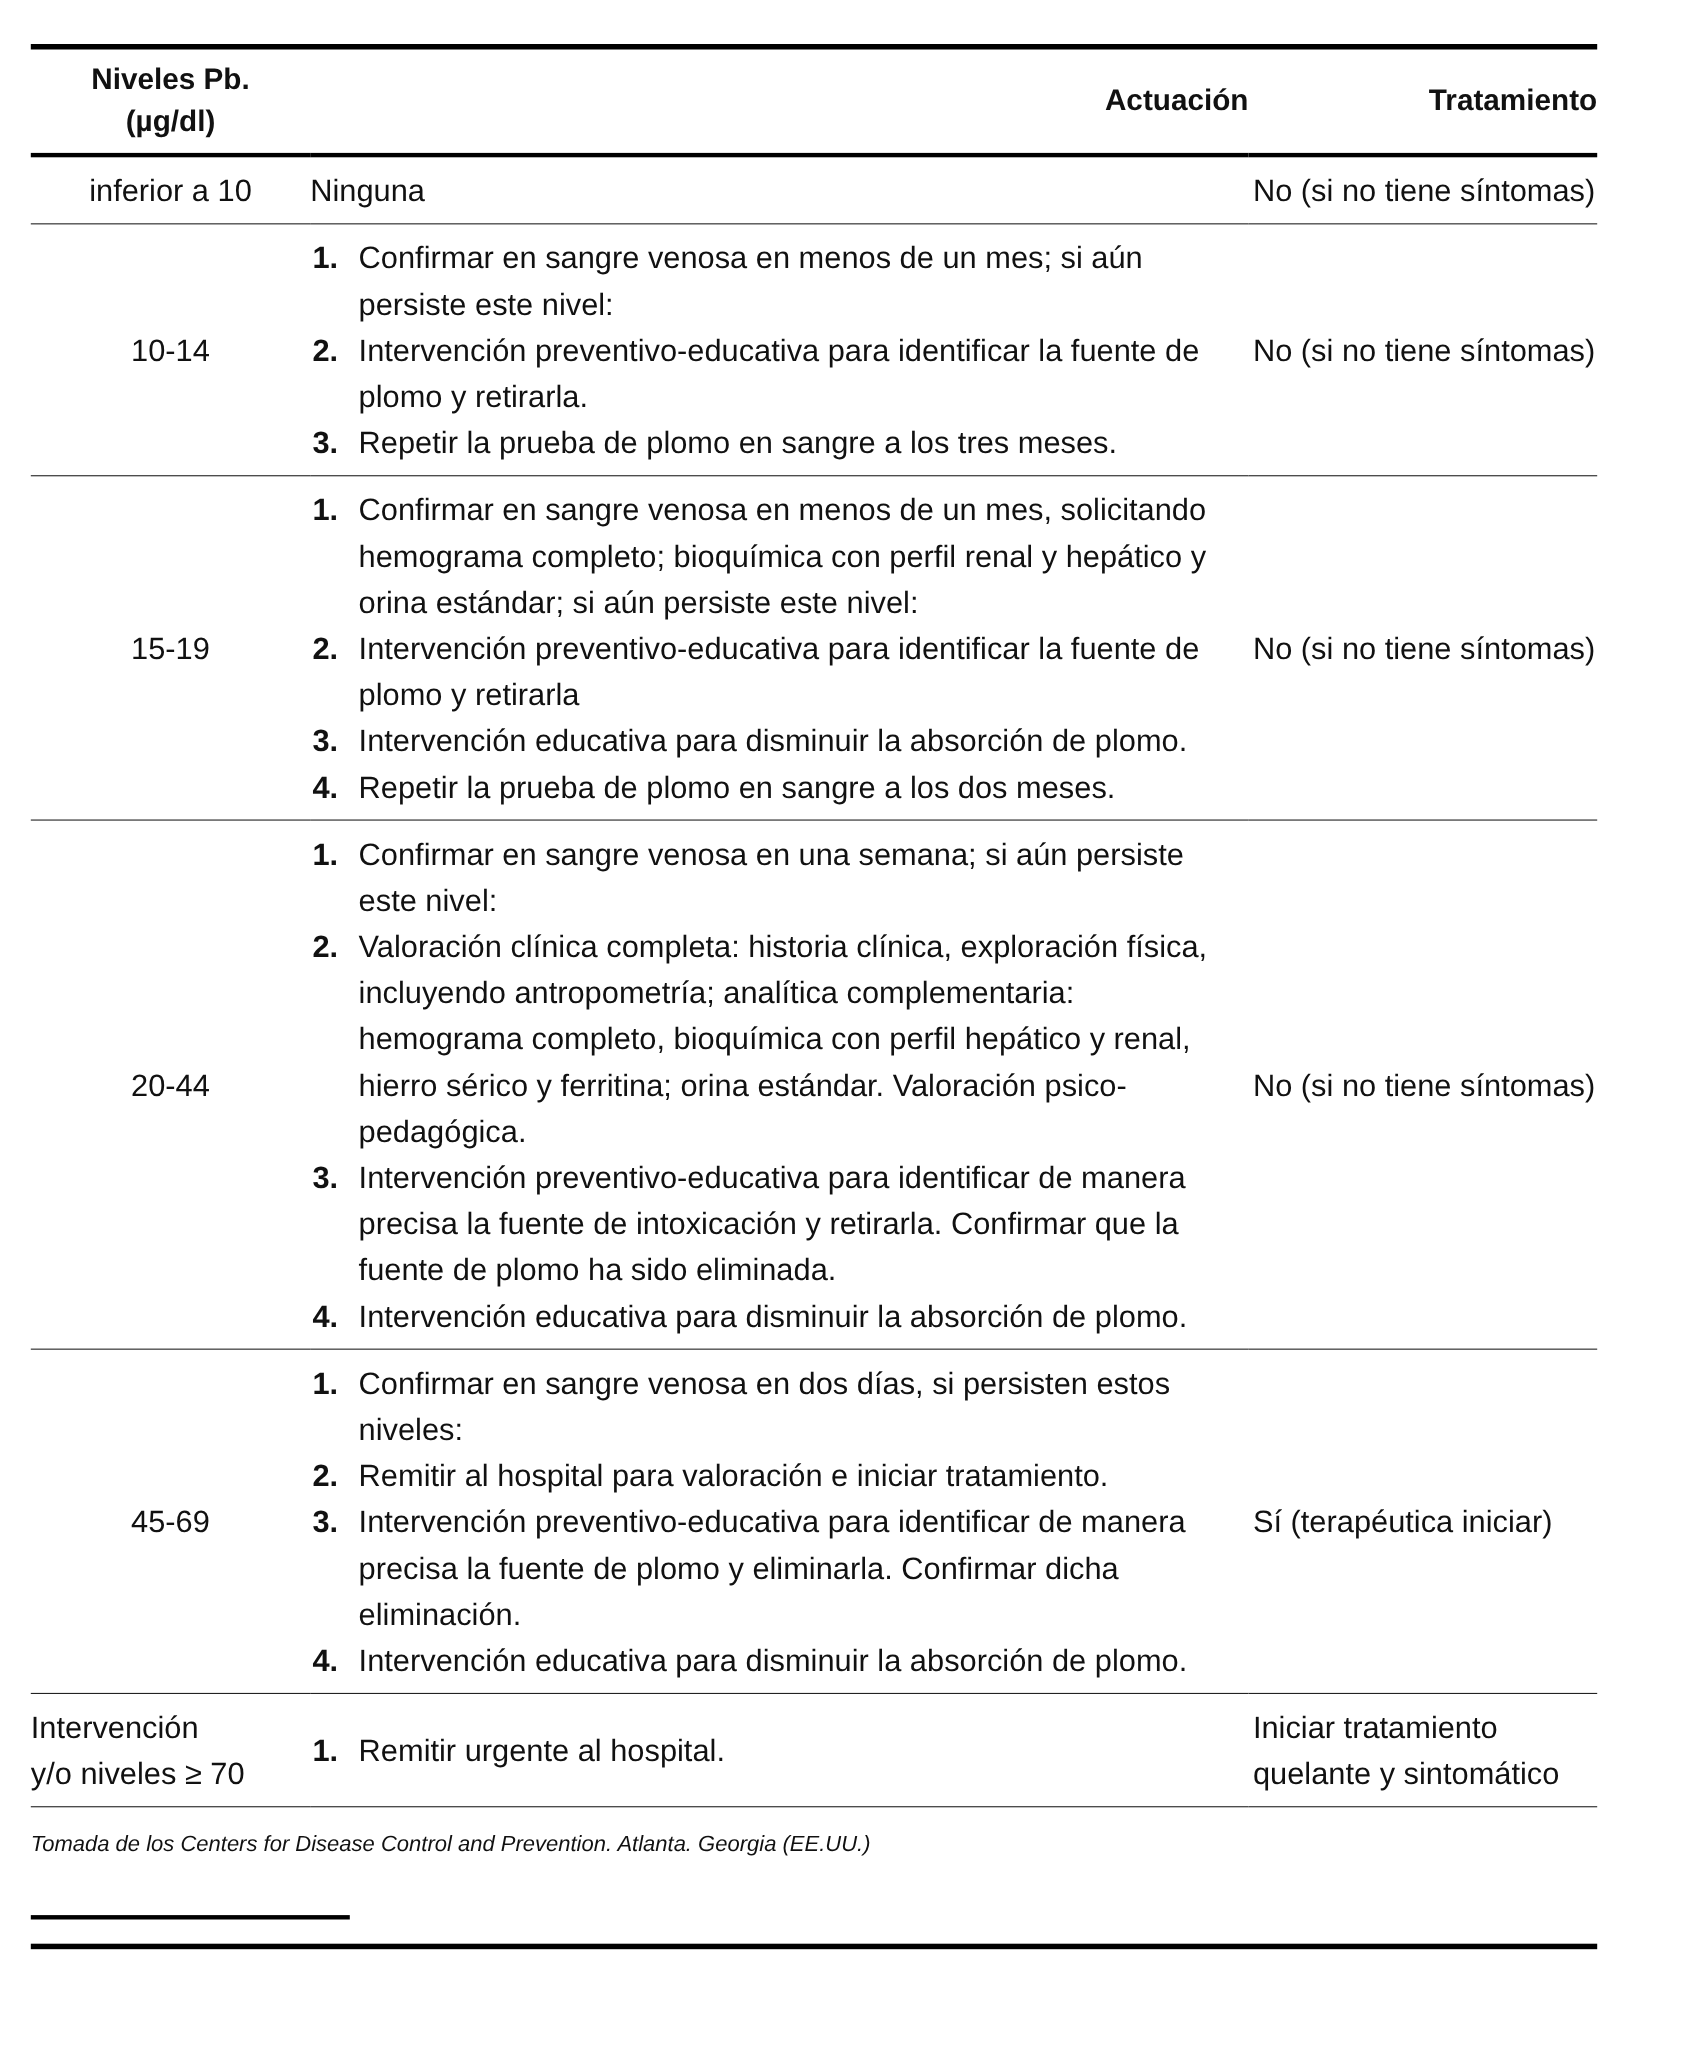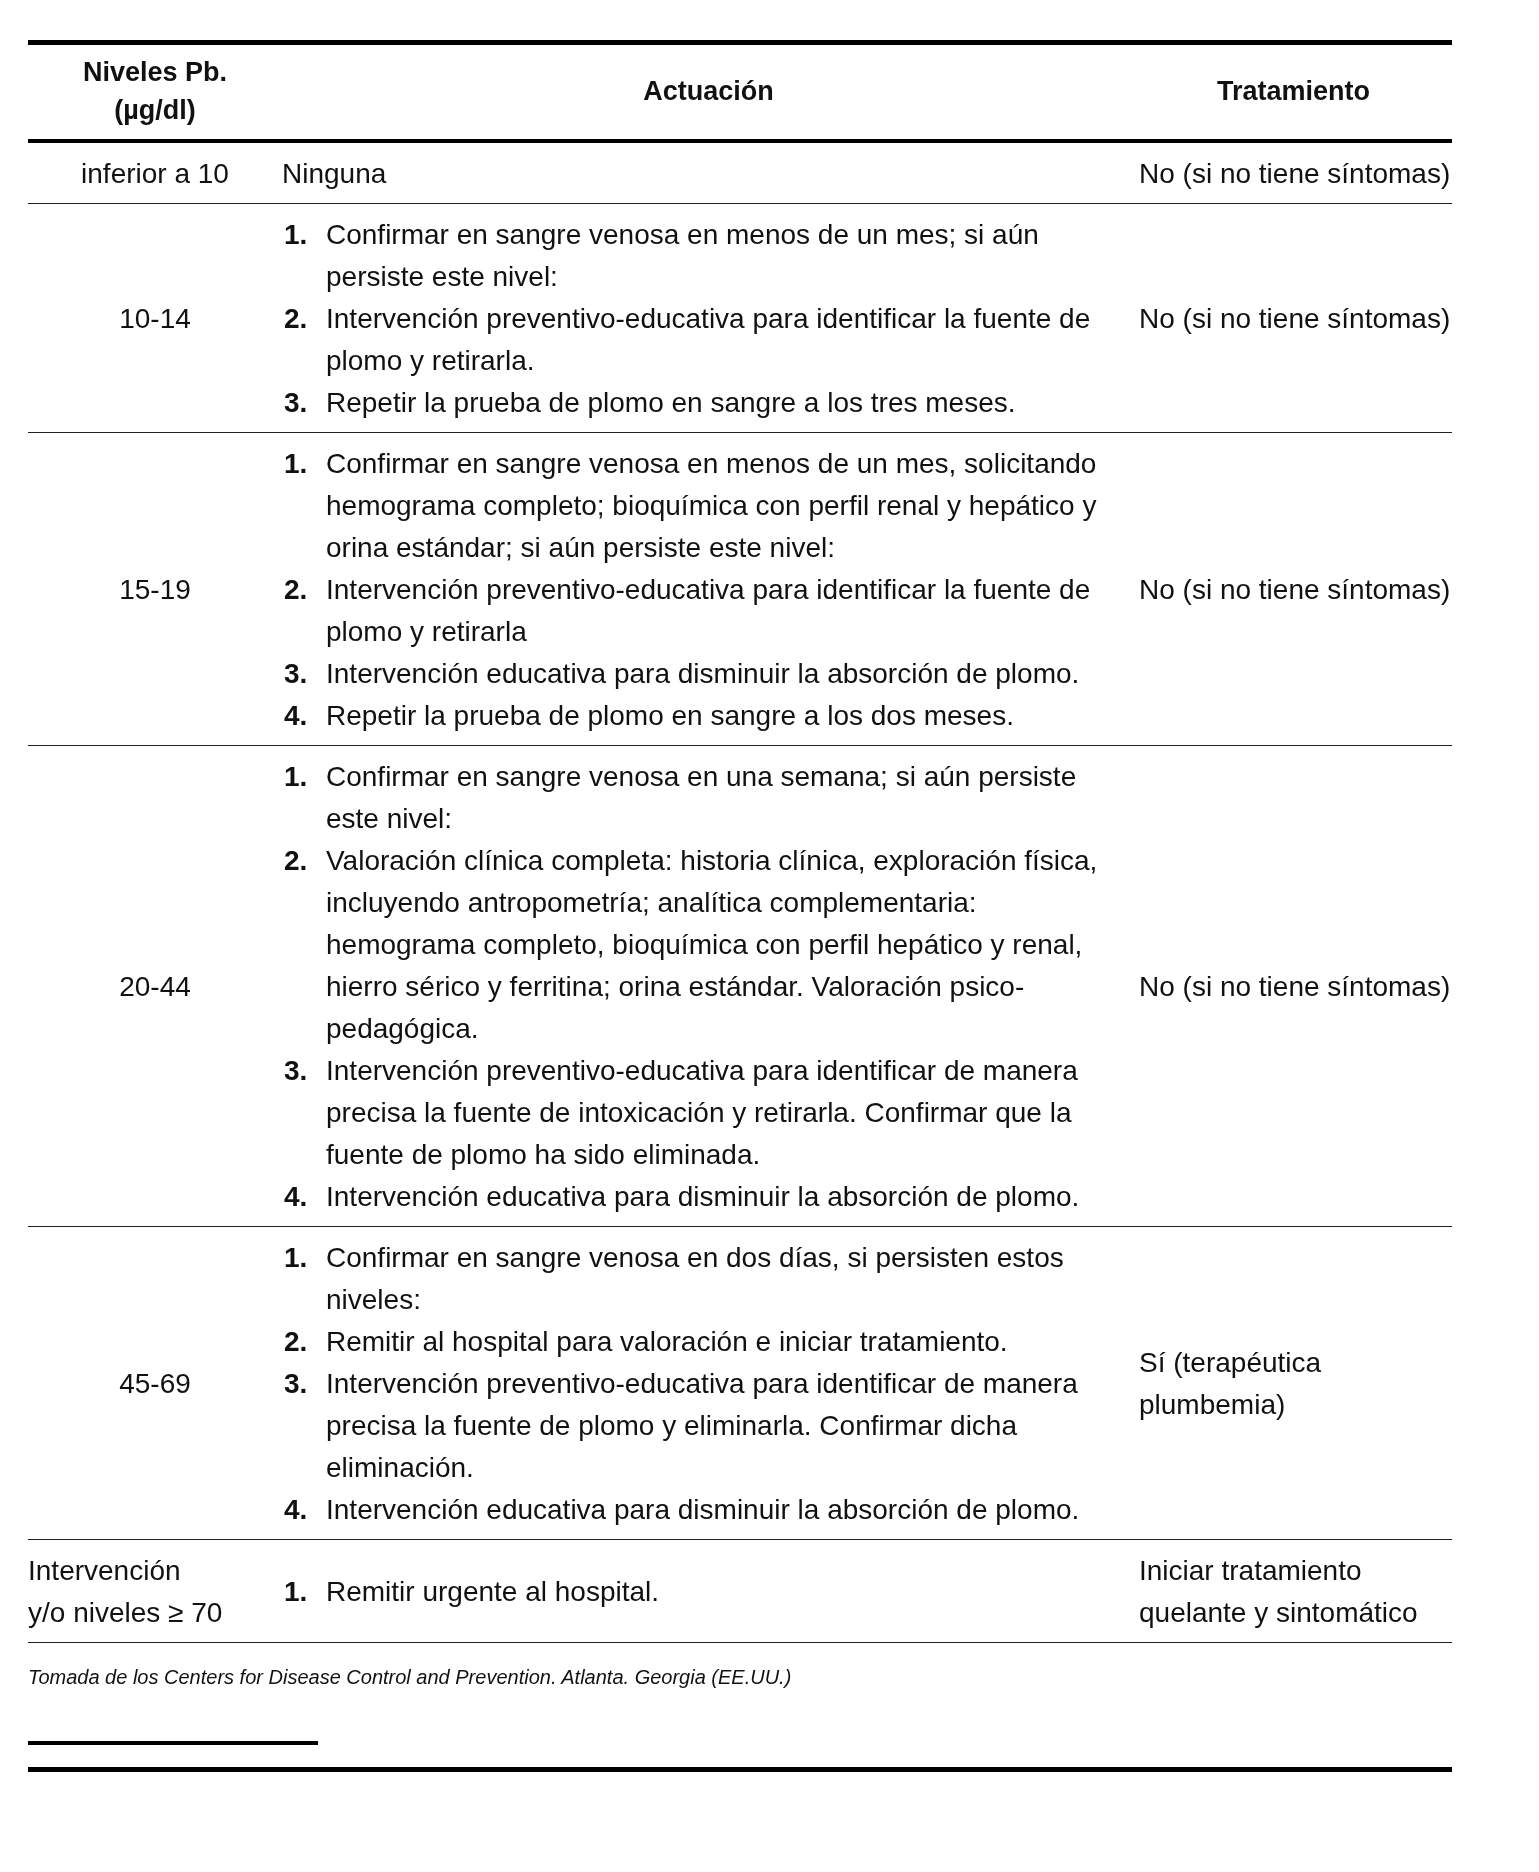--- a/index.html
+++ b/index.html
@@ -9,21 +9,21 @@
     color: #111111;
   }
   .page { position: absolute; left: 28px; top: 40px; width: 1424px; }
   .rule-thick { height: 5px; background: #000; }
   .rule-short { width: 290px; height: 4px; background: #000; }
   table.main { width: 1424px; border-collapse: collapse; table-layout: fixed; }
   table.main col.c1 { width: 254px; }
   table.main col.c2 { width: 853px; }
   table.main col.c3 { width: 317px; }
   thead th {
-    font-weight: bold; font-size: 27px; text-align: center; vertical-align: middle;
+    font-weight: bold; font-size: 27px; text-align: right; vertical-align: middle;
     padding: 8px 0 10px 0; line-height: 38px;
   }
   thead th.lvl { text-align: center; }
   thead tr { border-bottom: 4px solid #000000; }
   tbody tr { border-bottom: 1.5px solid #222; }
   tbody td {
     font-size: 28px; line-height: 42px; vertical-align: middle; padding: 10px 0 8px 0;
   }
   td.lvl { text-align: center; }
   td.lvl.left { text-align: left; }
@@ -113,21 +113,21 @@
       <tr>
         <td class="lvl">45-69</td>
         <td>
           <ol class="steps">
             <li><span class="num">1.</span><span>Confirmar en sangre venosa en dos días, si persisten estos niveles:</span></li>
             <li><span class="num">2.</span><span>Remitir al hospital para valoración e iniciar tratamiento.</span></li>
             <li><span class="num">3.</span><span>Intervención preventivo-educativa para identificar de manera precisa la fuente de plomo y eliminarla. Confirmar dicha eliminación.</span></li>
             <li><span class="num">4.</span><span>Intervención educativa para disminuir la absorción de plomo.</span></li>
           </ol>
         </td>
-        <td class="tr">Sí (terapéutica plumbemia)</td>
+        <td class="tr">Sí (terapéutica iniciar)</td>
       </tr>
 
       <tr>
         <td class="lvl left">
           <div>Intervención</div>
           <div>y/o niveles ≥ 70</div>
         </td>
         <td>
           <ol class="steps">
             <li><span class="num">1.</span><span>Remitir urgente al hospital.</span></li>

